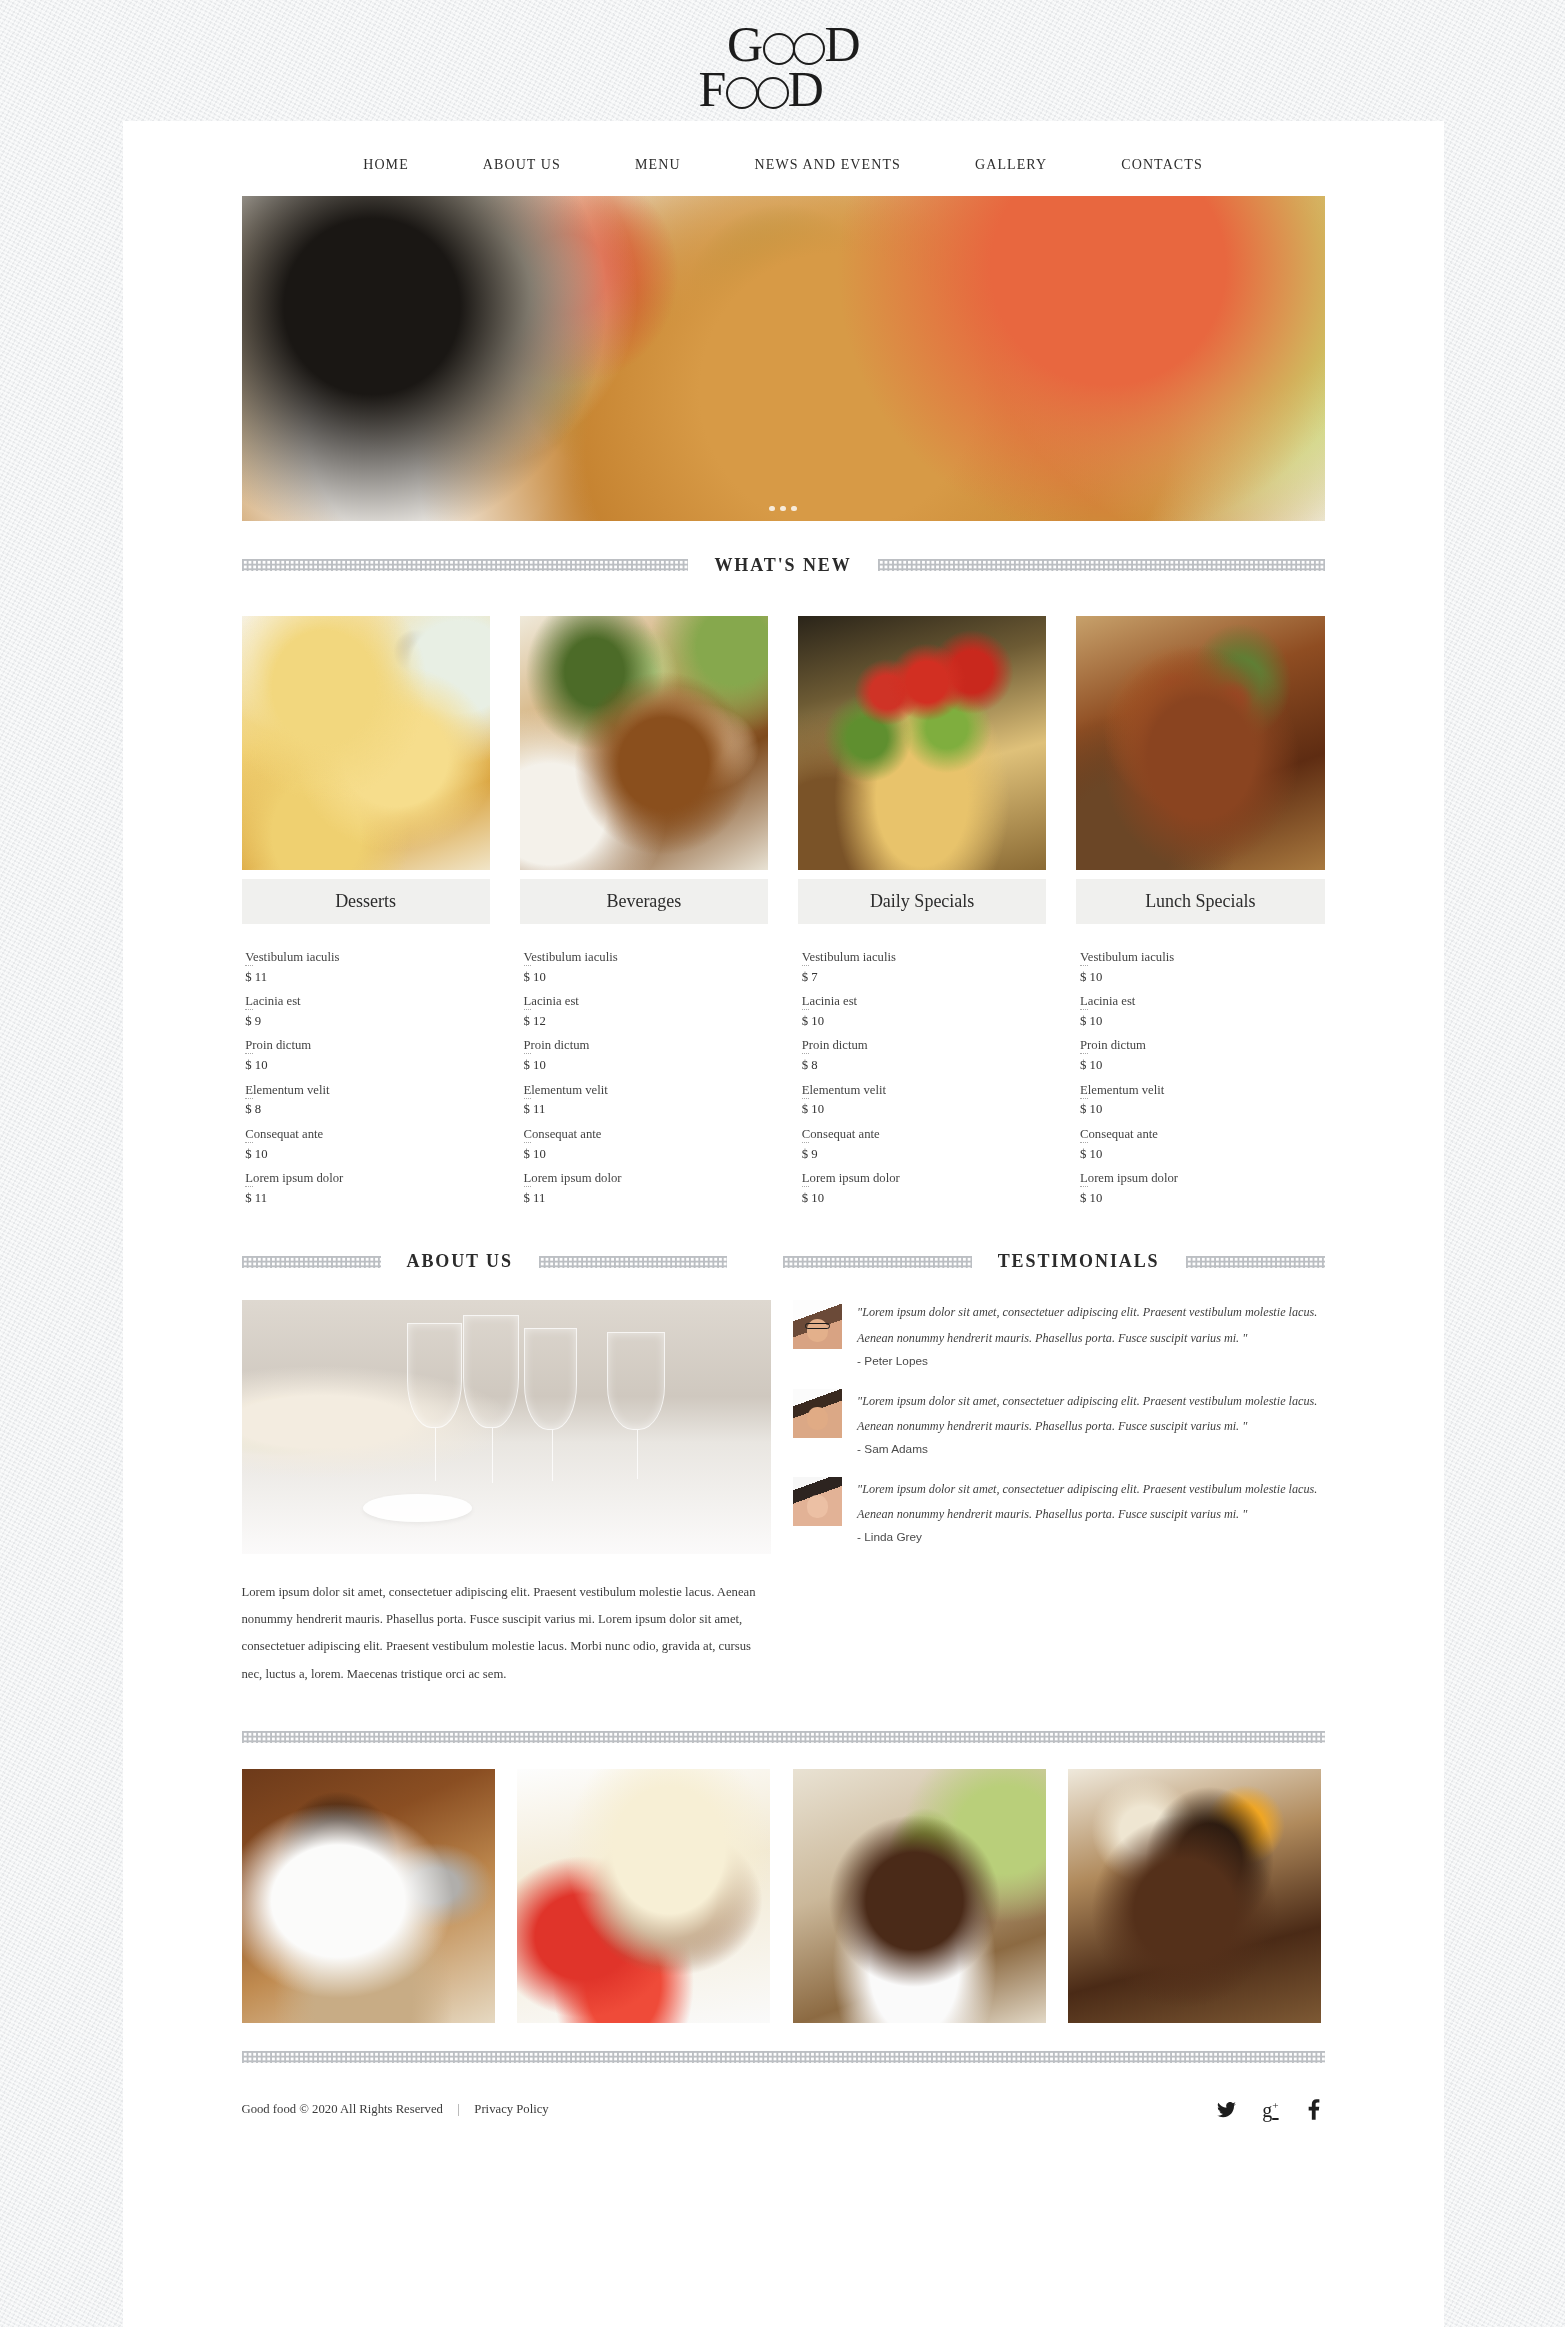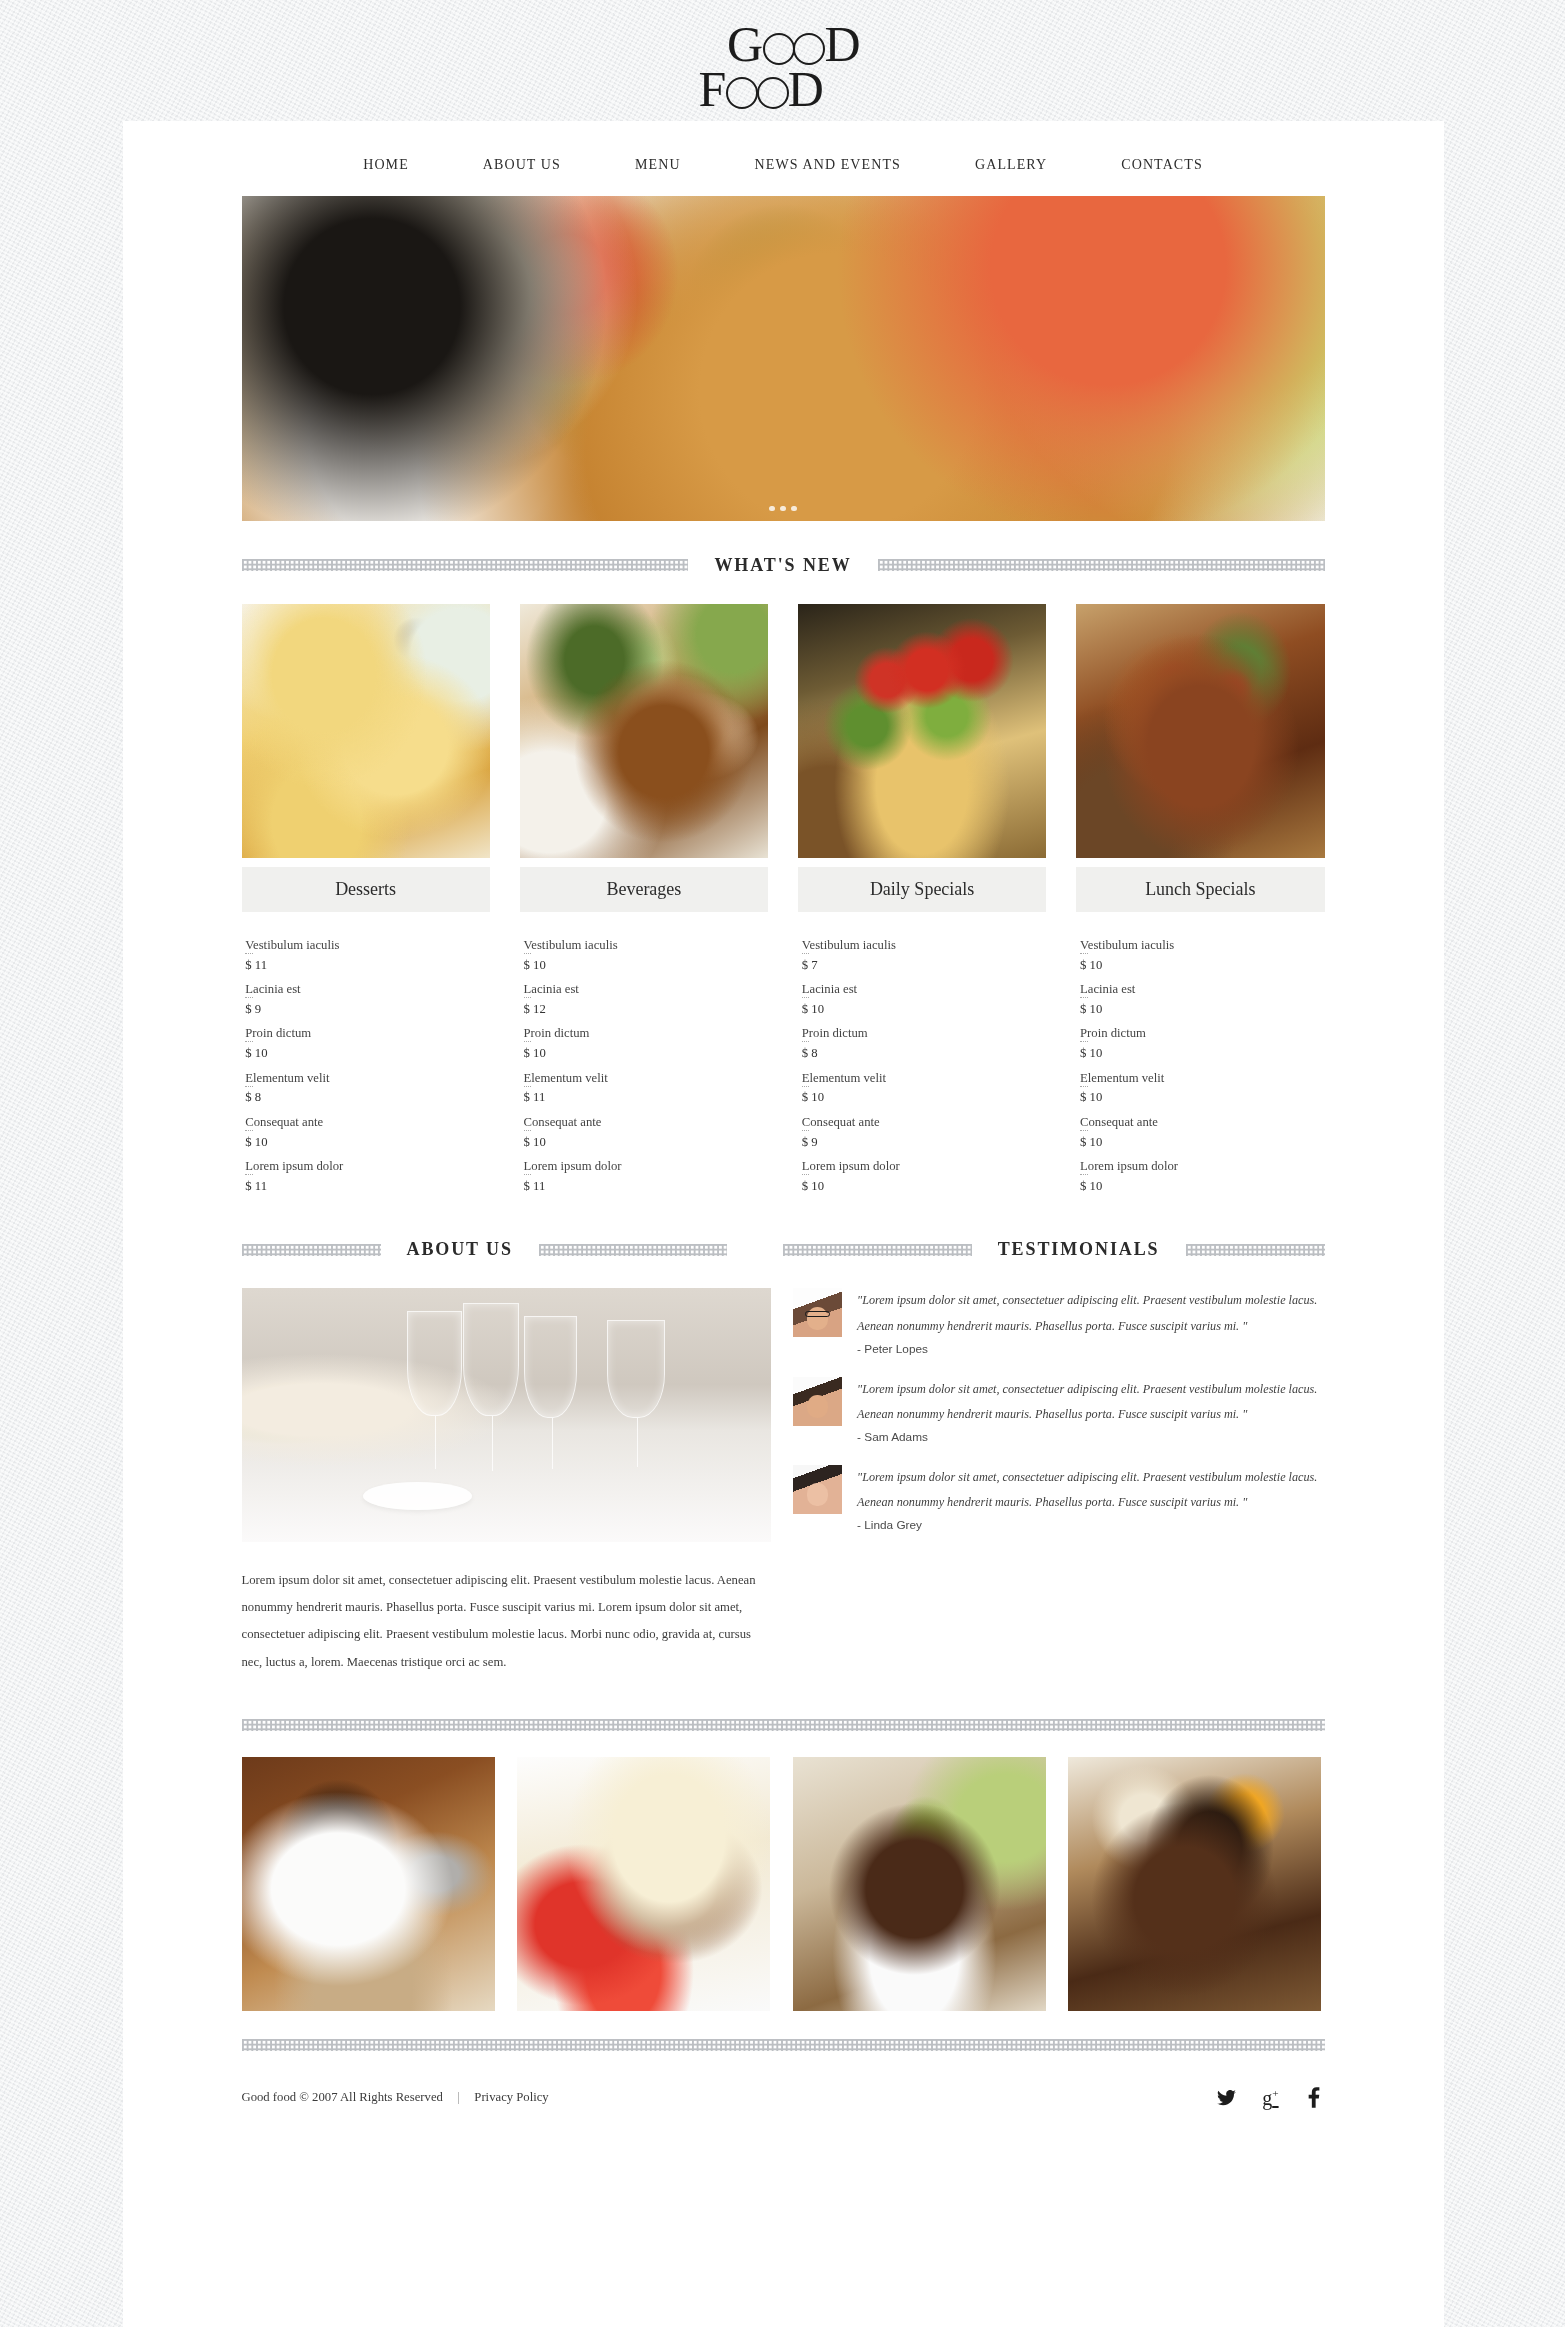--- a/index.html
+++ b/index.html
@@ -156,21 +156,21 @@
     letter-spacing: 1.9px;
     color: #2b2b2b;
     padding: 0 26px;
     white-space: nowrap;
   }
 
   
   .cards {
     display: flex;
     gap: 30px;
-    margin-top: 28px;
+    margin-top: 40px;
     align-items: flex-end;
   }
   .card { width: 253px; }
   .card-photo {
     width: 100%; height: 254px;
     overflow: hidden;
     position: relative;
   }
   .card-title {
     background: #f0f0ee;
@@ -671,21 +671,21 @@
       </div>
     </div>
 
     <div class="sect-title" style="margin-top:28px;">
       <span class="rule"><span class="rule-inner"></span></span>
     </div>
 
 
     <div class="footer">
       <div class="footer-text">
-        <span>Good food © 2007 All Rights Reserved</span>
+        <span>Good food © 2020 All Rights Reserved</span>
         <span class="footer-sep">|</span>
         <a href="#">Privacy Policy</a>
       </div>
       <div class="socials">
         <a href="#" class="soc" aria-label="twitter">
           <svg width="19" height="16" viewBox="0 0 20 17" aria-hidden="true">
             <path fill="#1d1d1d" d="M20 2.01c-.74.33-1.53.55-2.36.65a4.1 4.1 0 0 0 1.8-2.27c-.79.47-1.67.81-2.6 1A4.1 4.1 0 0 0 9.8 5.12c0 .32.04.63.1.93A11.64 11.64 0 0 1 1.39.75a4.1 4.1 0 0 0 1.27 5.47 4.07 4.07 0 0 1-1.86-.51v.05a4.1 4.1 0 0 0 3.29 4.02c-.3.08-.63.13-.96.13-.24 0-.47-.03-.69-.07a4.1 4.1 0 0 0 3.83 2.85A8.23 8.23 0 0 1 0 14.42 11.6 11.6 0 0 0 6.29 16.3c7.55 0 11.68-6.25 11.68-11.67l-.01-.53A8.3 8.3 0 0 0 20 2.01z"></path>
           </svg>
         </a>
         <a href="#" class="soc" aria-label="google plus">

